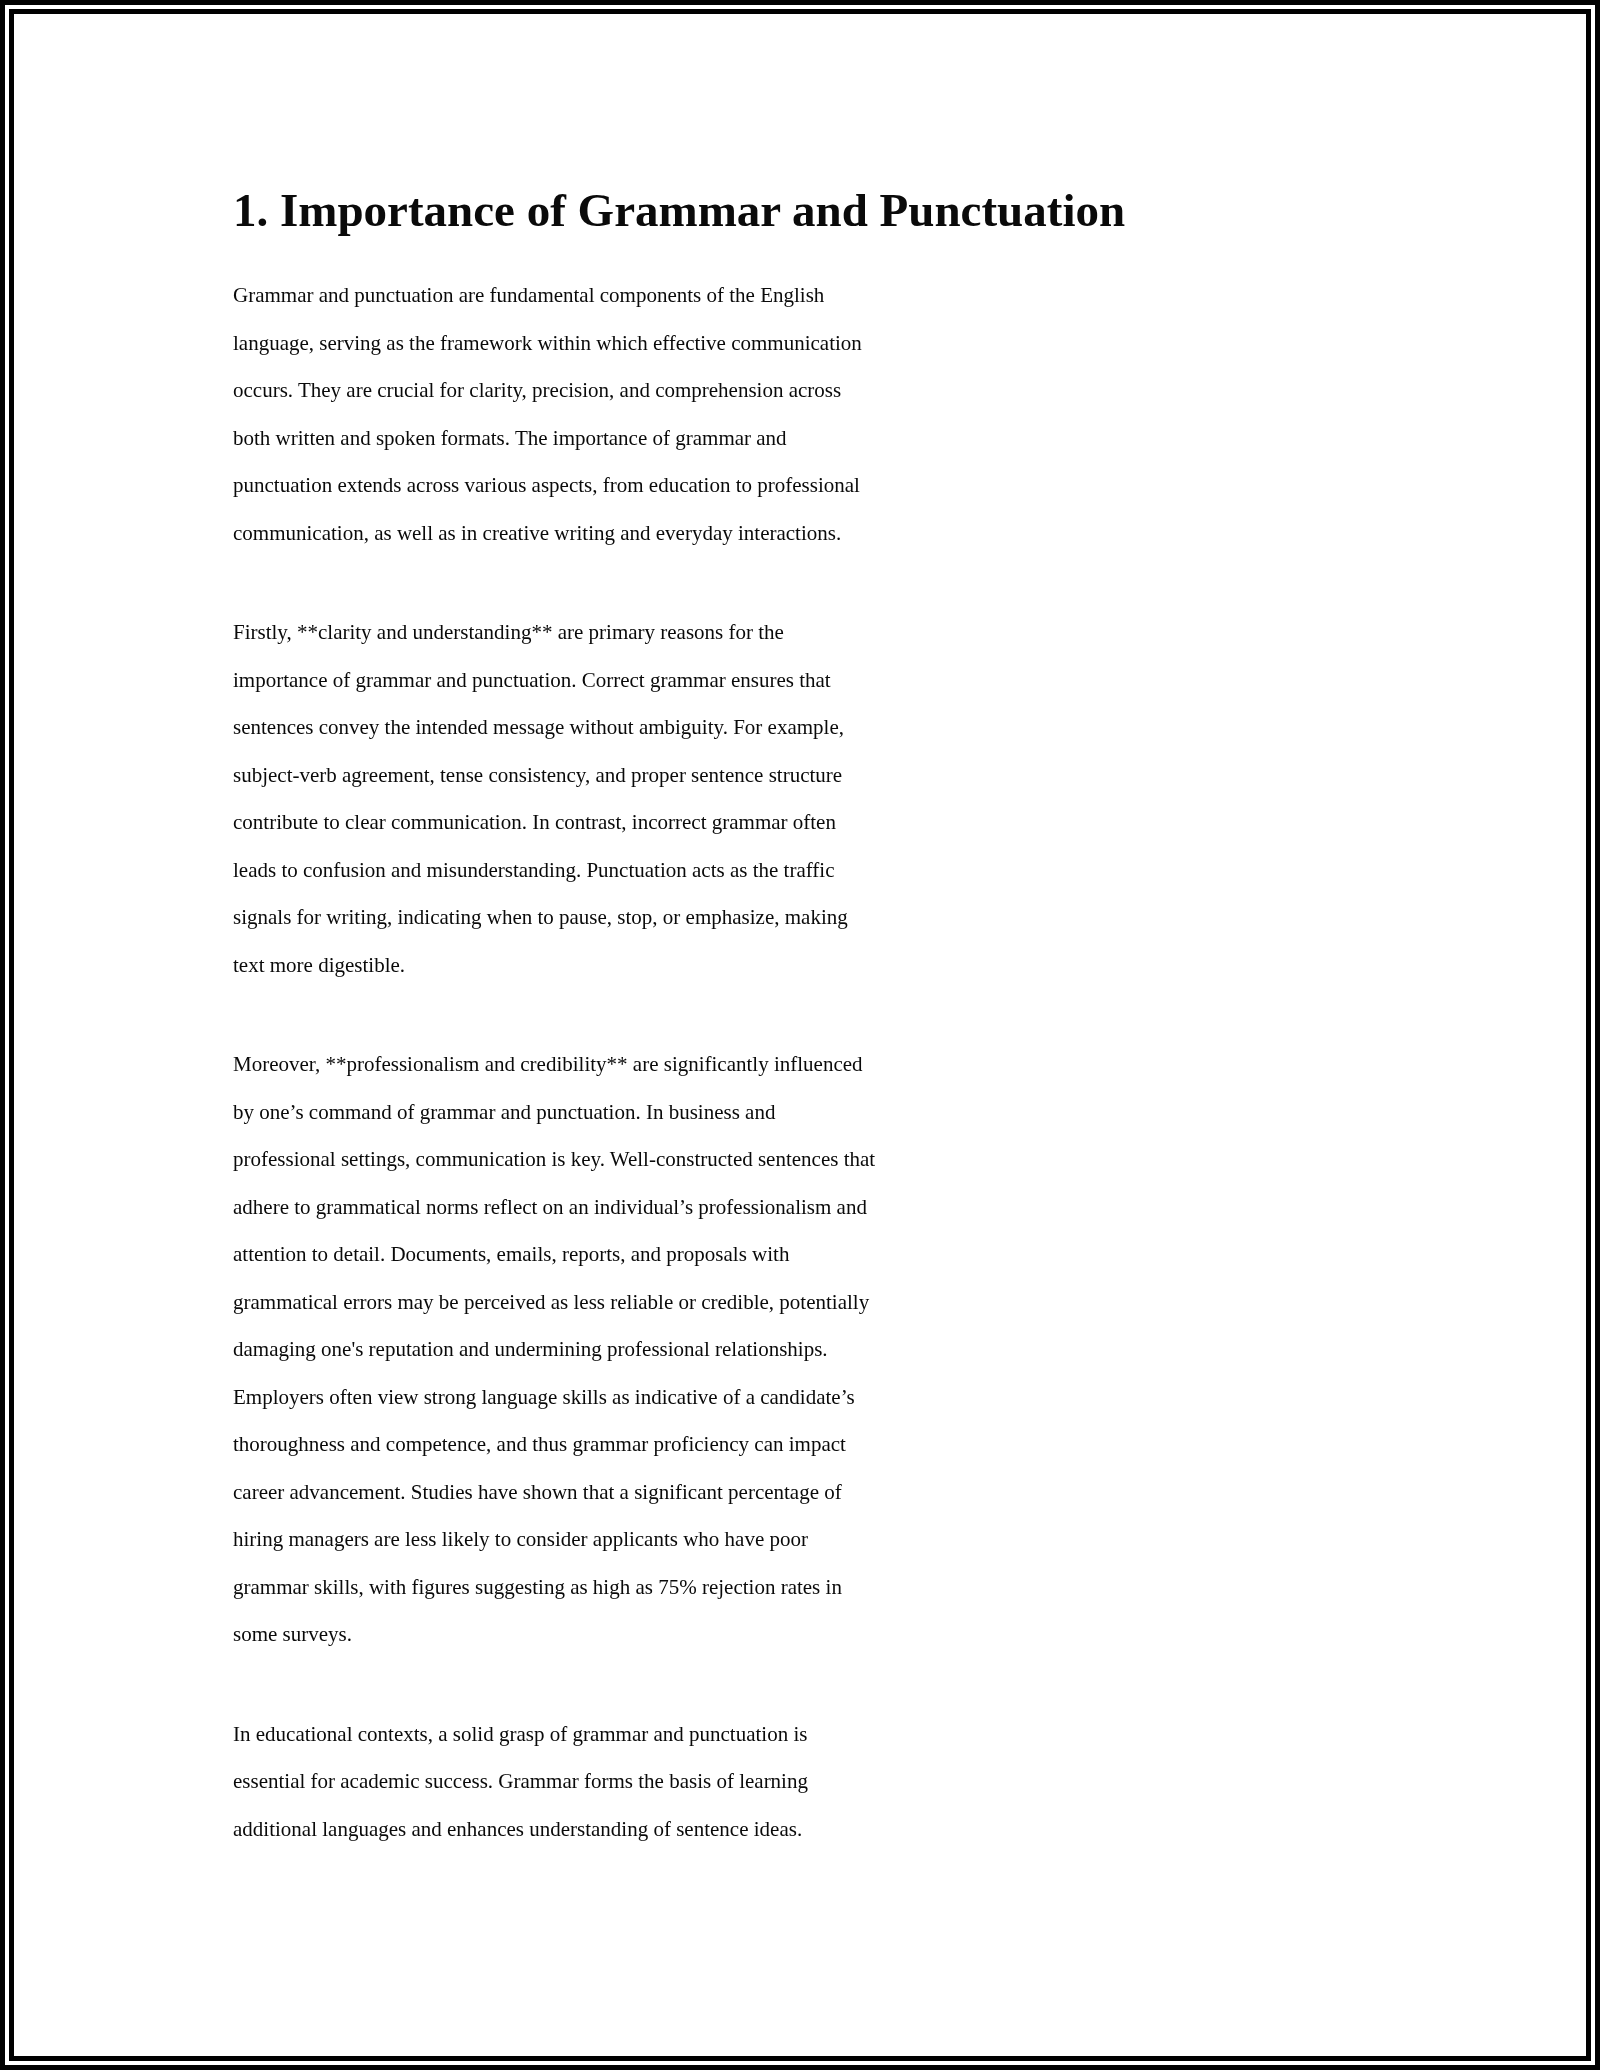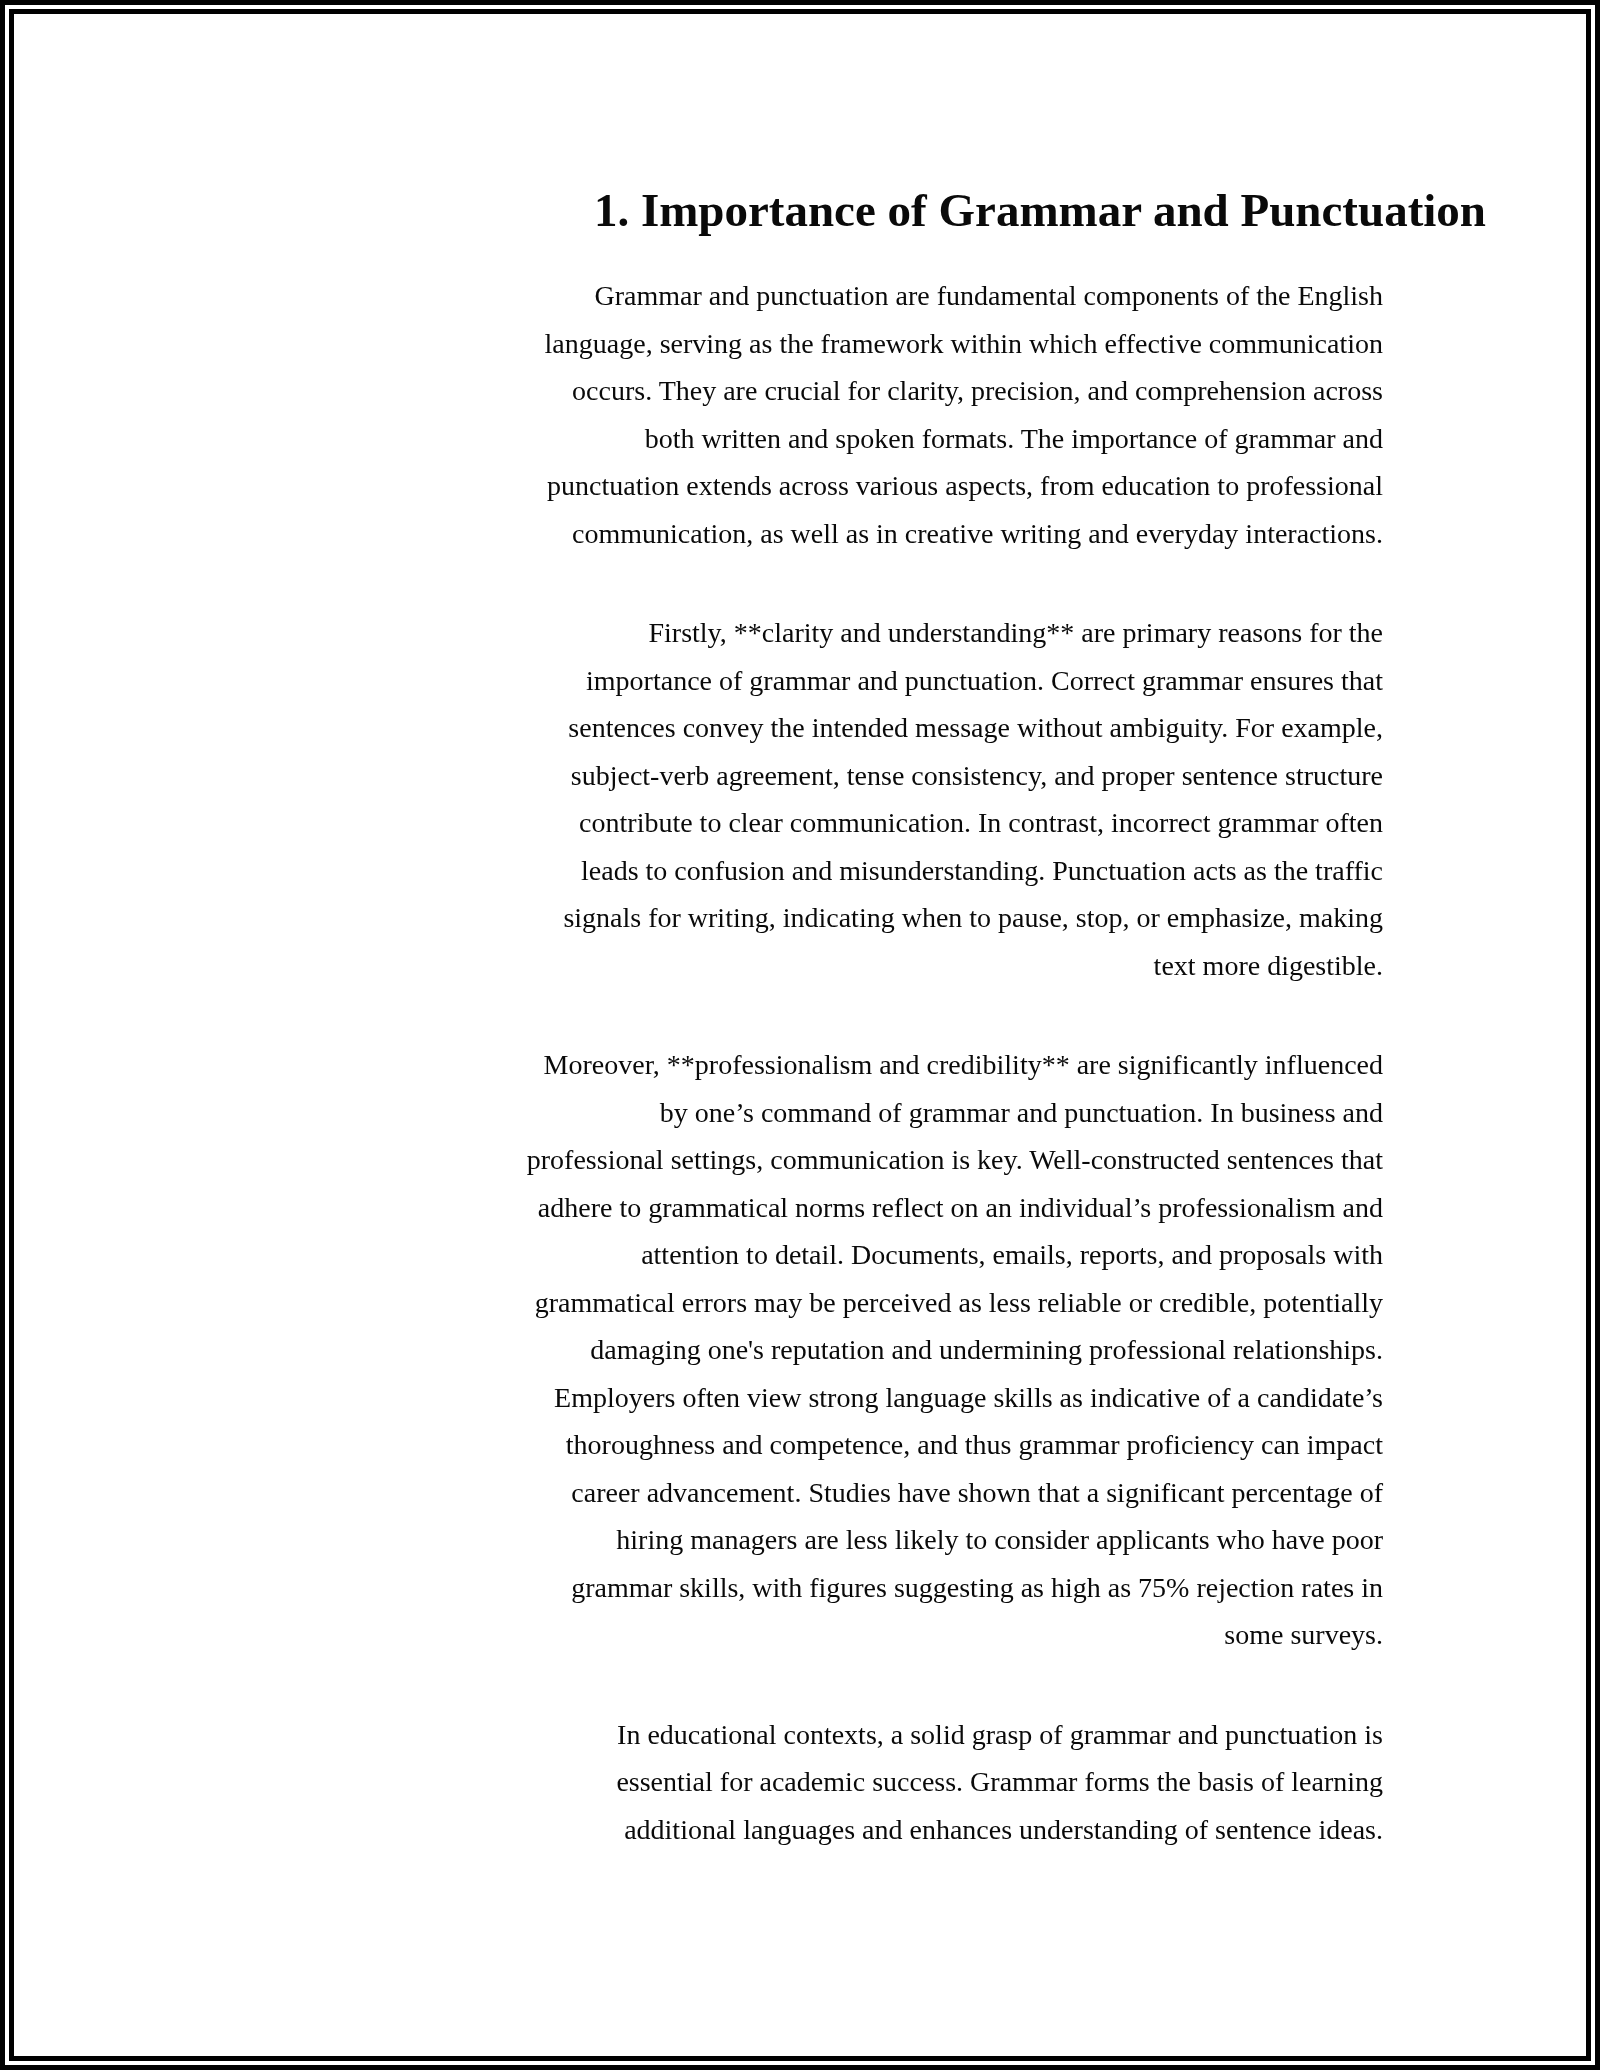--- a/index.html
+++ b/index.html
@@ -19,34 +19,33 @@
     height: calc(100% - 8px);
     margin: 4px;
     border: 5px solid var(--border, #000);
     background: var(--bg, #fff);
     overflow: hidden;
   }
   .page-content {
     box-sizing: border-box;
     height: 100%;
     padding: 168px 100px 0 219px;
-    text-align: right;
   }
   .doc-heading {
     font-family: "Liberation Serif", "DejaVu Serif", serif;
     font-weight: 700;
     font-size: 47px;
     line-height: 1.2;
     color: var(--text, #000);
     margin: 0 0 34px 0;
   }
   .doc-paragraph {
     font-family: "Liberation Serif", "DejaVu Serif", serif;
     font-weight: 400;
-    font-size: 28px;
+    font-size: 21px;
     line-height: 47.5px;
     color: var(--text, #000);
     margin: 0 0 52px 0;
     max-width: 1150px;
     white-space: pre-line;
   }
 </style>
 </head>
 <body>
 

